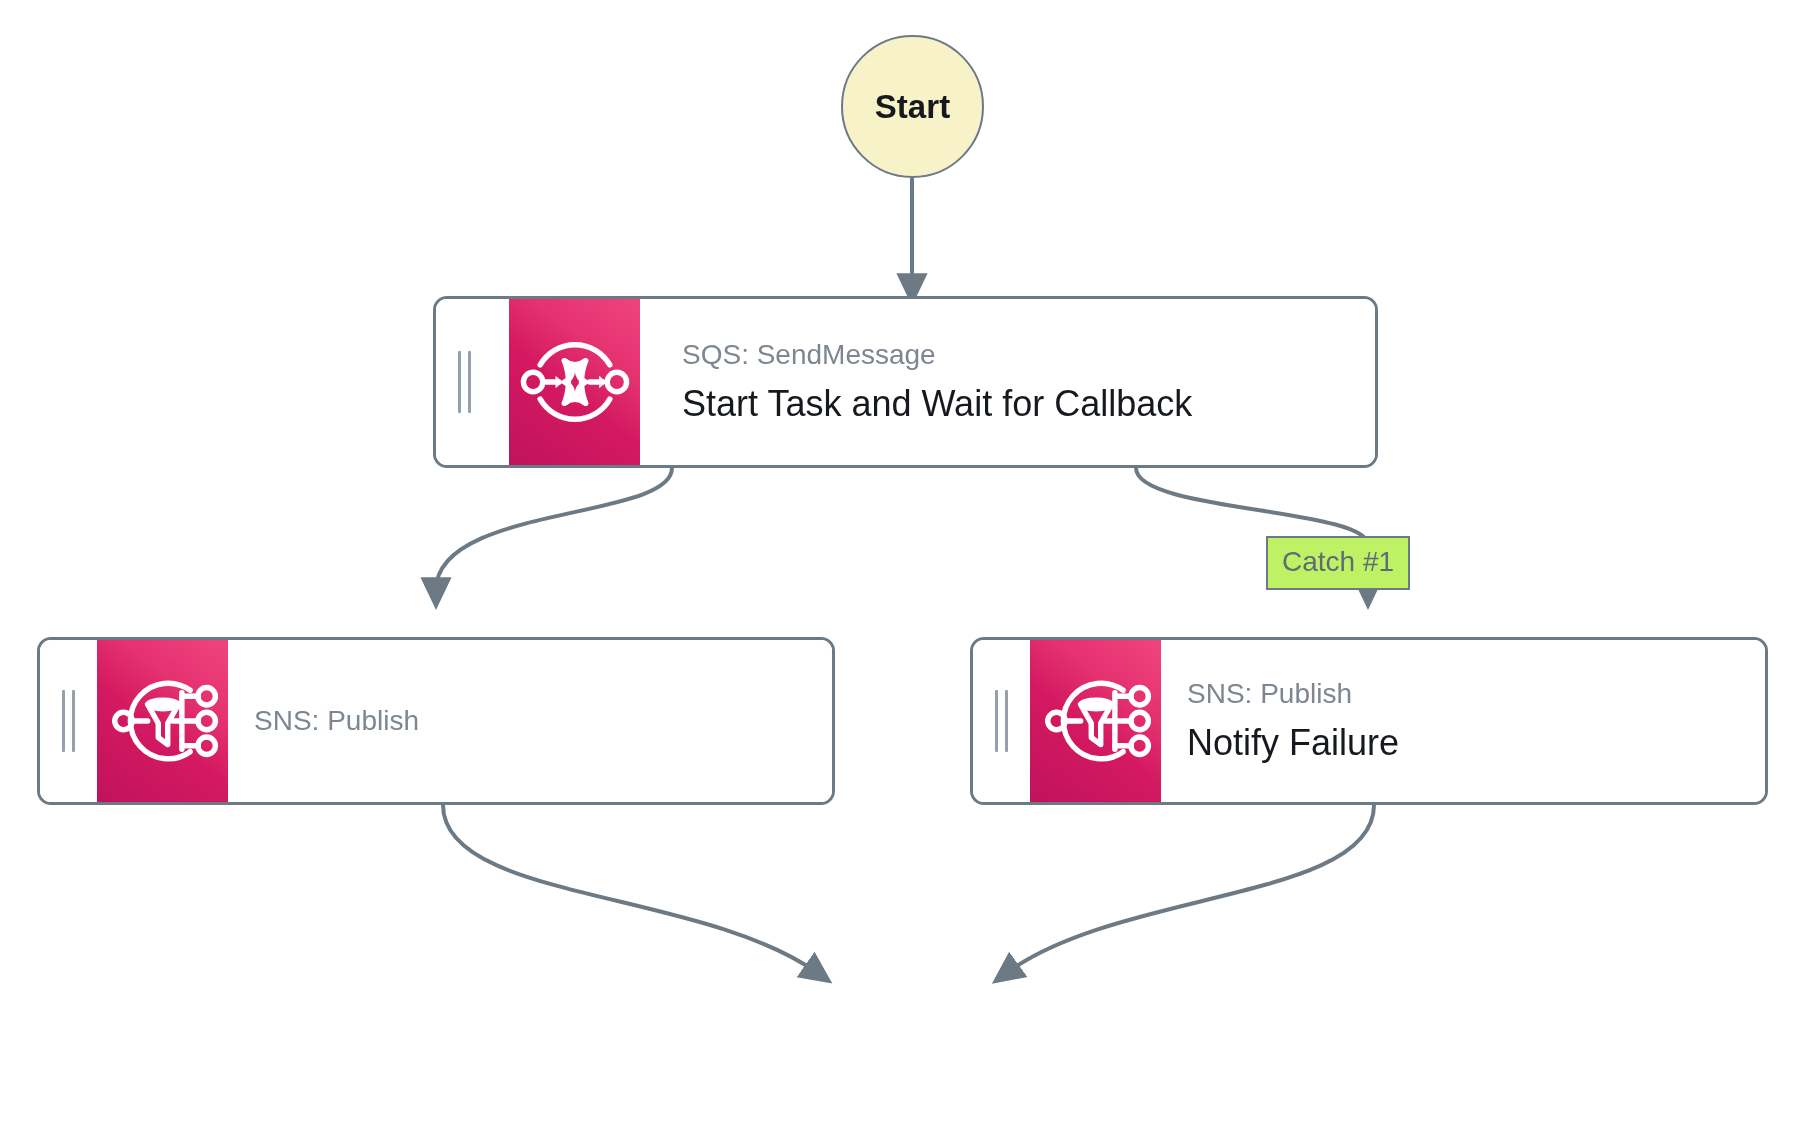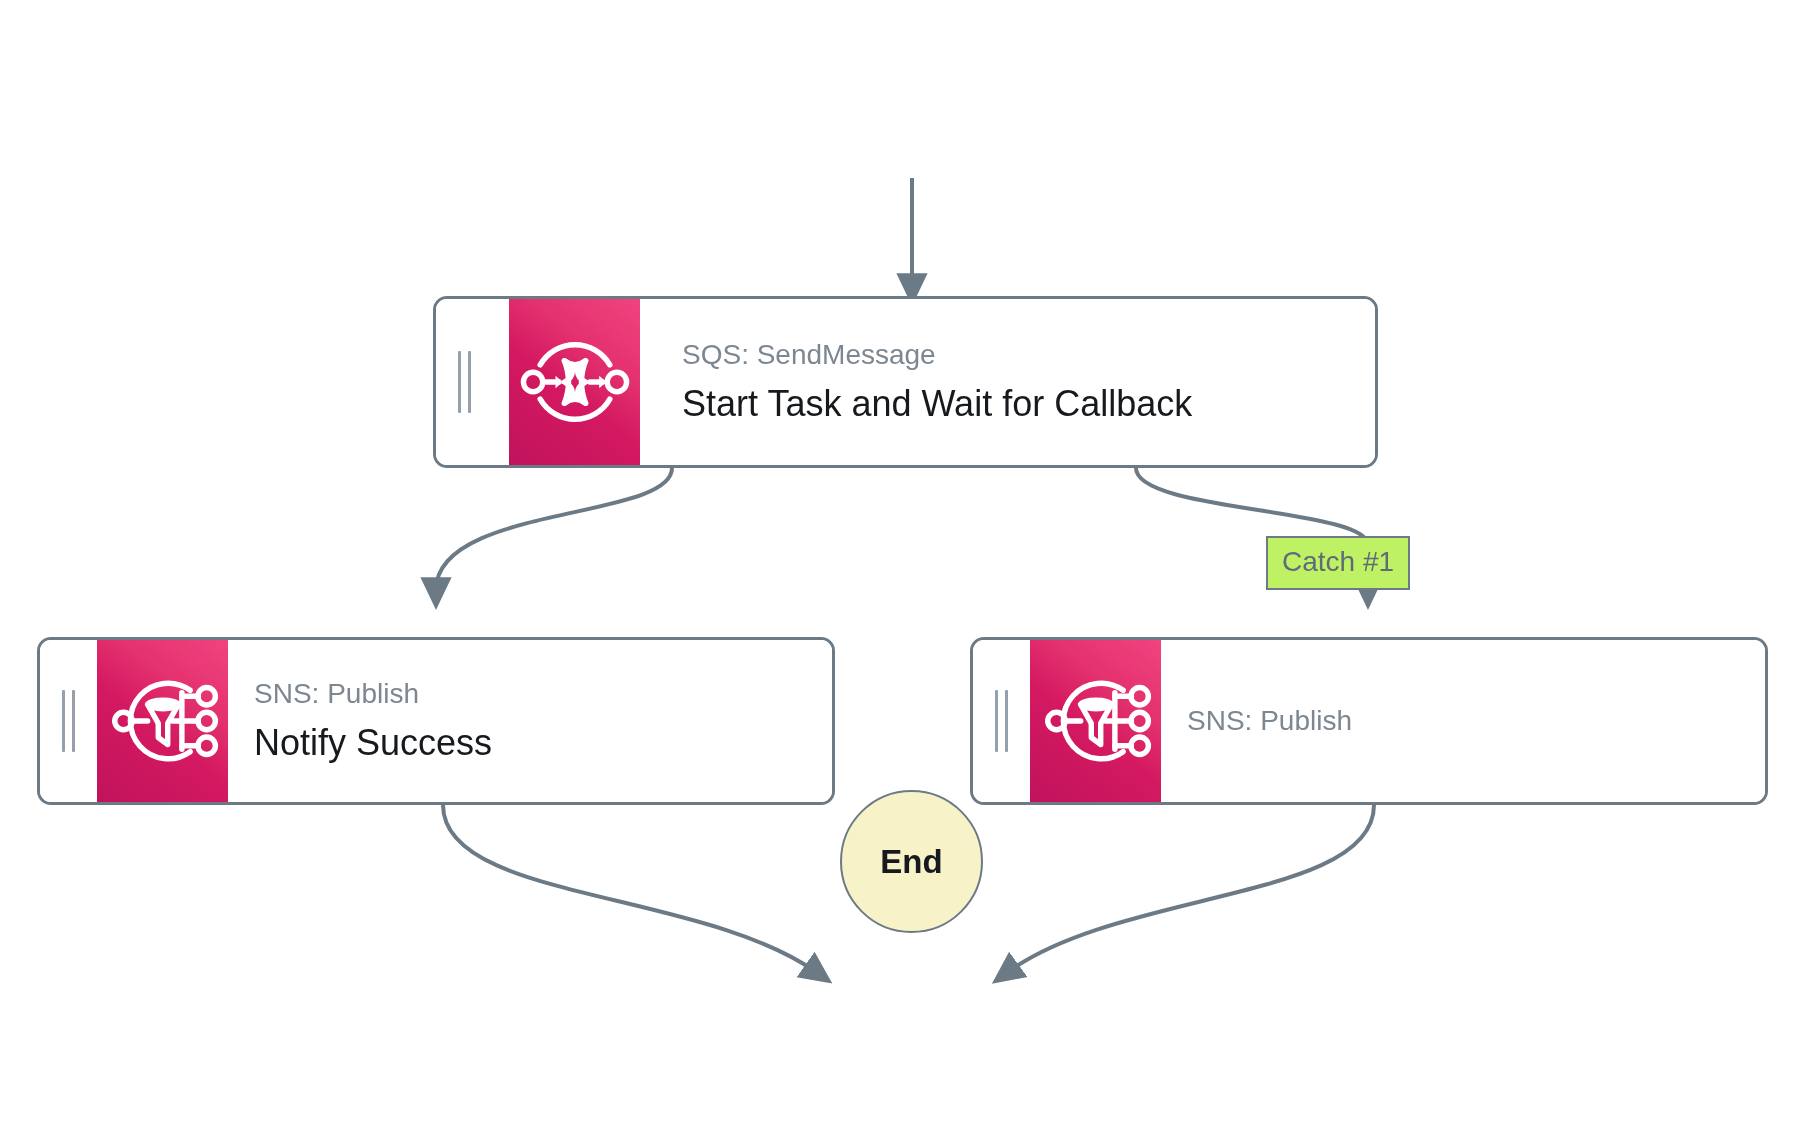--- a/index.html
+++ b/index.html
@@ -152,20 +152,23 @@
 
     <g>
       <path d="M443,805 C443,900 700,890 816,972" fill="none" stroke="#6c7a86" stroke-width="4" marker-end="url(#arrowhead)"></path>
     </g>
 
     <g>
       <path d="M1374,805 C1374,900 1120,890 1008,972" fill="none" stroke="#6c7a86" stroke-width="4" marker-end="url(#arrowhead)"></path>
     </g>
   </svg>
 
+  <div class="terminal" style="left:841px; top:35px; width:143px; height:143px;">
+    <span class="terminal-label">Start</span>
+  </div>
 
   <div class="state-card" style="left:433px; top:296px; width:945px; height:172px;gap:16px;">
 
     <div class="drag-handle">
       <i></i>
         <i></i>
     </div>
 
     <div class="icon-panel">
       <svg width="118" height="118" viewBox="0 0 100 100" aria-hidden="true">
@@ -222,21 +225,20 @@
         <path d="M66,29 L80,29" fill="none" stroke="#ffffff" stroke-width="4.6" stroke-linecap="round"></path>
         <path d="M66,71 L80,71" fill="none" stroke="#ffffff" stroke-width="4.6" stroke-linecap="round"></path>
         <circle cx="87" cy="29" r="7.4" fill="none" stroke="#ffffff" stroke-width="4.6"></circle>
         <circle cx="87" cy="50" r="7.4" fill="none" stroke="#ffffff" stroke-width="4.6"></circle>
         <circle cx="87" cy="71" r="7.4" fill="none" stroke="#ffffff" stroke-width="4.6"></circle>
       </svg>
     </div>
 
     <div class="card-text">
       <div class="state-type">SNS: Publish</div>
-      <div class="state-name">Notify Success</div>
     </div>
   </div>
 
   <div class="state-card" style="left:970px; top:637px; width:798px; height:168px;">
 
     <div class="drag-handle">
       <i></i>
         <i></i>
     </div>
 
@@ -252,20 +254,18 @@
         <path d="M66,29 L80,29" fill="none" stroke="#ffffff" stroke-width="4.6" stroke-linecap="round"></path>
         <path d="M66,71 L80,71" fill="none" stroke="#ffffff" stroke-width="4.6" stroke-linecap="round"></path>
         <circle cx="87" cy="29" r="7.4" fill="none" stroke="#ffffff" stroke-width="4.6"></circle>
         <circle cx="87" cy="50" r="7.4" fill="none" stroke="#ffffff" stroke-width="4.6"></circle>
         <circle cx="87" cy="71" r="7.4" fill="none" stroke="#ffffff" stroke-width="4.6"></circle>
       </svg>
     </div>
 
     <div class="card-text">
       <div class="state-type">SNS: Publish</div>
-    </div>
-  </div>
-
-  <div class="terminal" style="left:840px; top:793px; width:143px; height:143px; top:790px;">
-    <span class="terminal-label">End</span>
-  </div>
+      <div class="state-name">Notify Failure</div>
+    </div>
+  </div>
+
 
 </div>
 
 </body></html>

